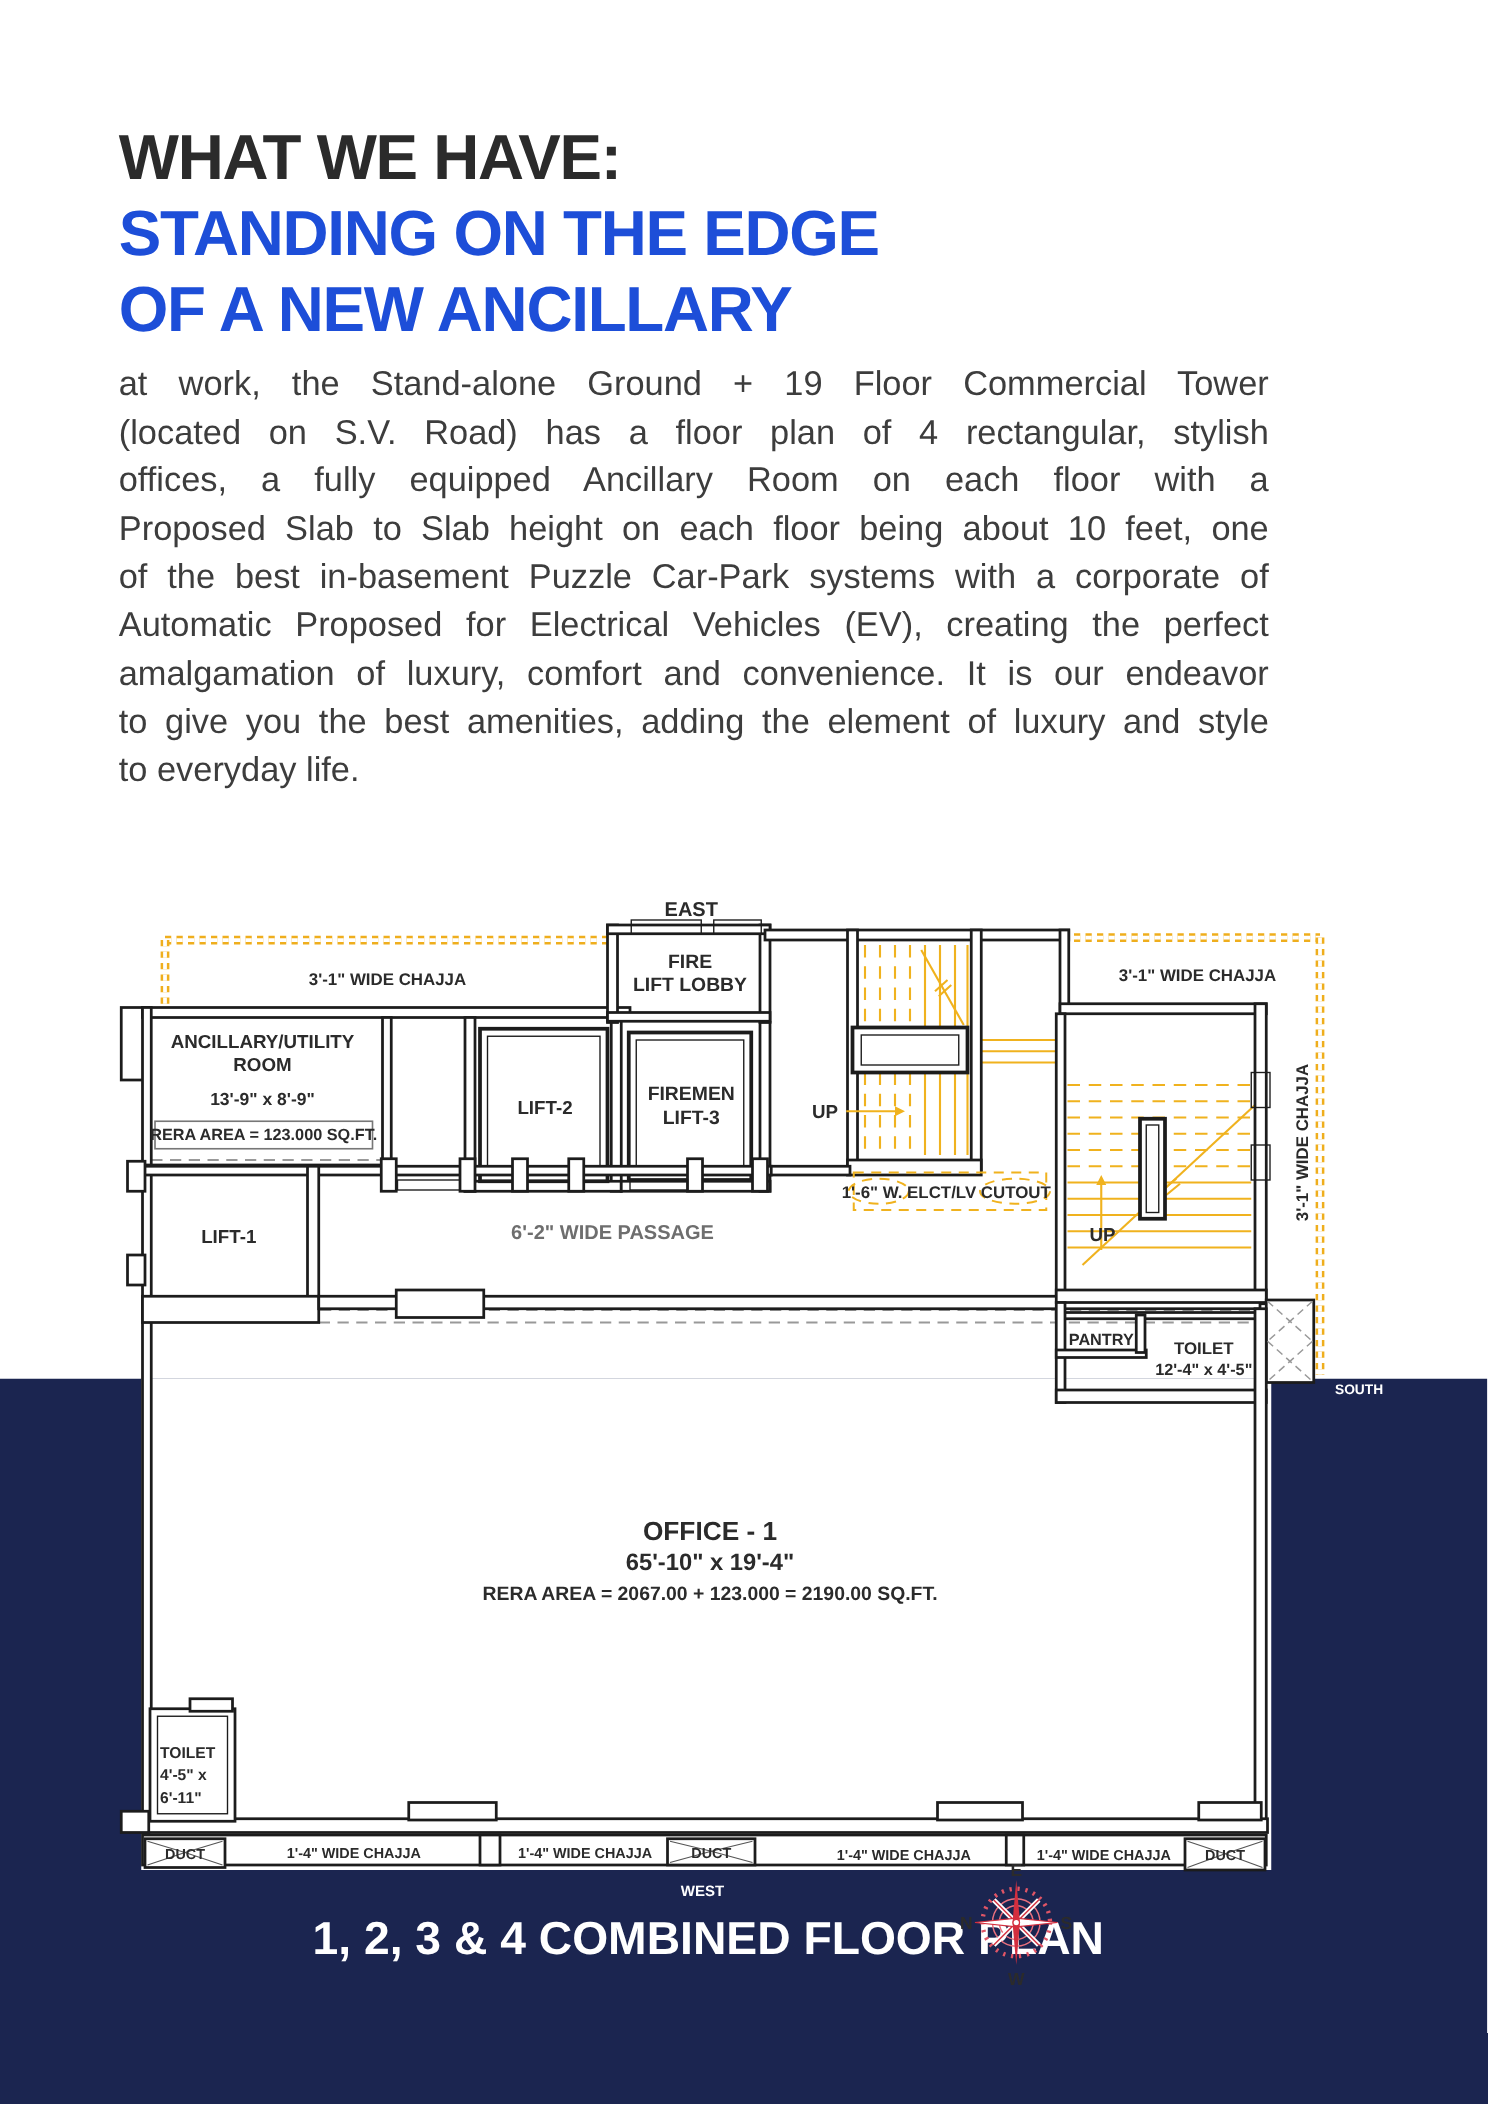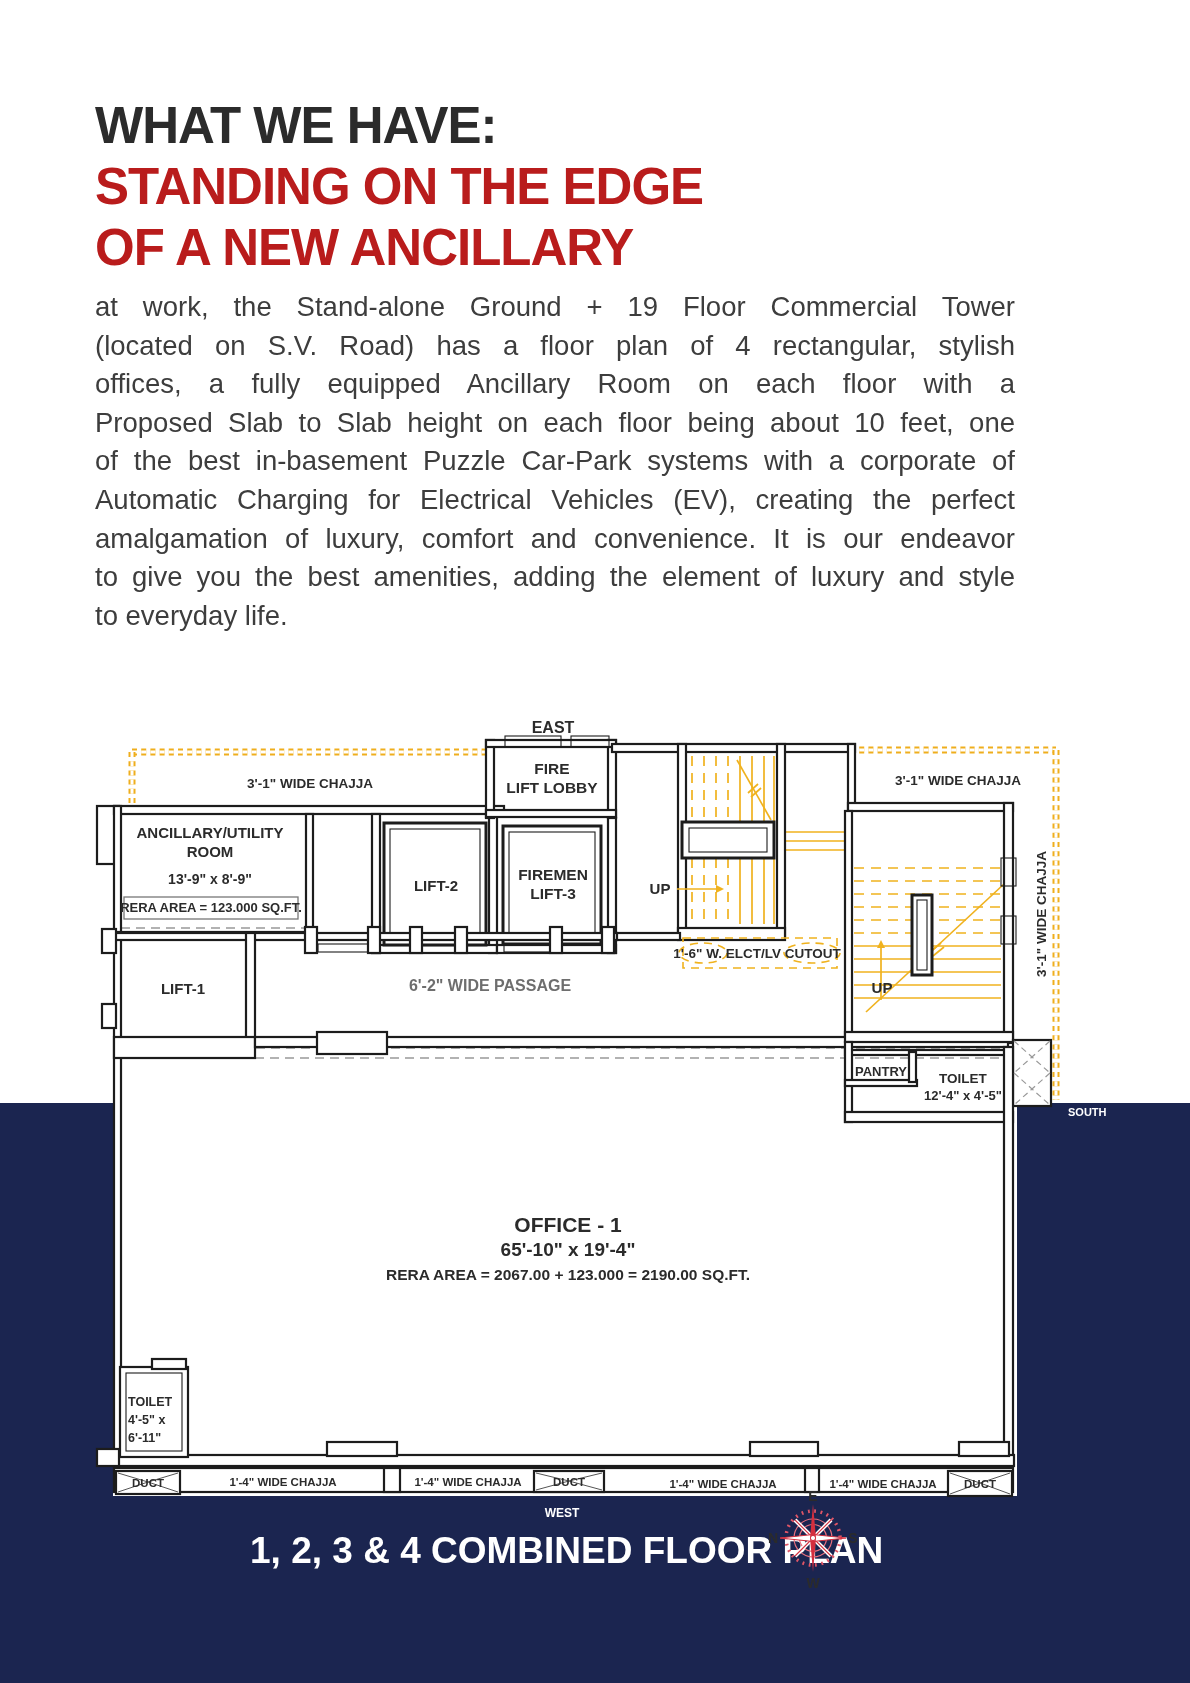--- a/index.html
+++ b/index.html
@@ -1,21 +1,21 @@
 <!DOCTYPE html>
 <html><head>
 <meta charset="utf-8">
 <style>
   html,body{margin:0;padding:0;background:#fff;}
   .page{position:relative;width:1190px;height:1683px;background:#fff;overflow:hidden;
         font-family:"Liberation Sans",sans-serif;}
   .heading{position:absolute;left:95px;top:95px;font-weight:bold;font-size:51px;
            line-height:61px;letter-spacing:-1px;white-space:nowrap;}
   .h-dark{color:#2b2b2b;}
-  .h-gold{color:#b91c1c;}
+  .h-gold{color:#1d4ed8;}
   .para{position:absolute;left:95px;top:288px;width:920px;font-size:27.5px;
         line-height:38.6px;color:#3d3d3d;}
   .para .pl{text-align:justify;text-align-last:justify;}
   .para .pl.last{text-align:justify;text-align-last:left;}
   .navy{position:absolute;left:0;top:1103px;width:1190px;height:580px;background:#1b2550;}
   .plan-panel{position:absolute;left:113px;top:1103px;width:904px;height:393px;background:#fff;}
   .dir{position:absolute;color:#fff;font-weight:bold;white-space:nowrap;}
   .dir-north{left:0;top:1052px;width:108px;text-align:center;font-size:17px;}
   .dir-south{left:1068px;top:1106px;font-size:11px;}
   .dir-west{left:520px;top:1506px;width:84px;text-align:center;font-size:12px;}
@@ -53,21 +53,21 @@
     <div class="h-gold">STANDING ON THE EDGE</div>
     <div class="h-gold">OF A NEW ANCILLARY</div>
   </div>
 
   <div class="para">
     <div class="pl">at work, the Stand-alone Ground + 19 Floor Commercial Tower</div>
     <div class="pl">(located on S.V. Road) has a floor plan of 4 rectangular, stylish</div>
     <div class="pl">offices, a fully equipped Ancillary Room on each floor with a</div>
     <div class="pl">Proposed Slab to Slab height on each floor being about 10 feet, one</div>
     <div class="pl">of the best in-basement Puzzle Car-Park systems with a corporate of</div>
-    <div class="pl">Automatic Charging for Electrical Vehicles (EV), creating the perfect</div>
+    <div class="pl">Automatic Proposed for Electrical Vehicles (EV), creating the perfect</div>
     <div class="pl">amalgamation of luxury, comfort and convenience. It is our endeavor</div>
     <div class="pl">to give you the best amenities, adding the element of luxury and style</div>
     <div class="pl last">to everyday life.</div>
   </div>
 
   <div class="navy"></div>
   <div class="plan-panel"></div>
 
   <svg class="plan" width="980" height="860" viewBox="90 650 980 860">
 

